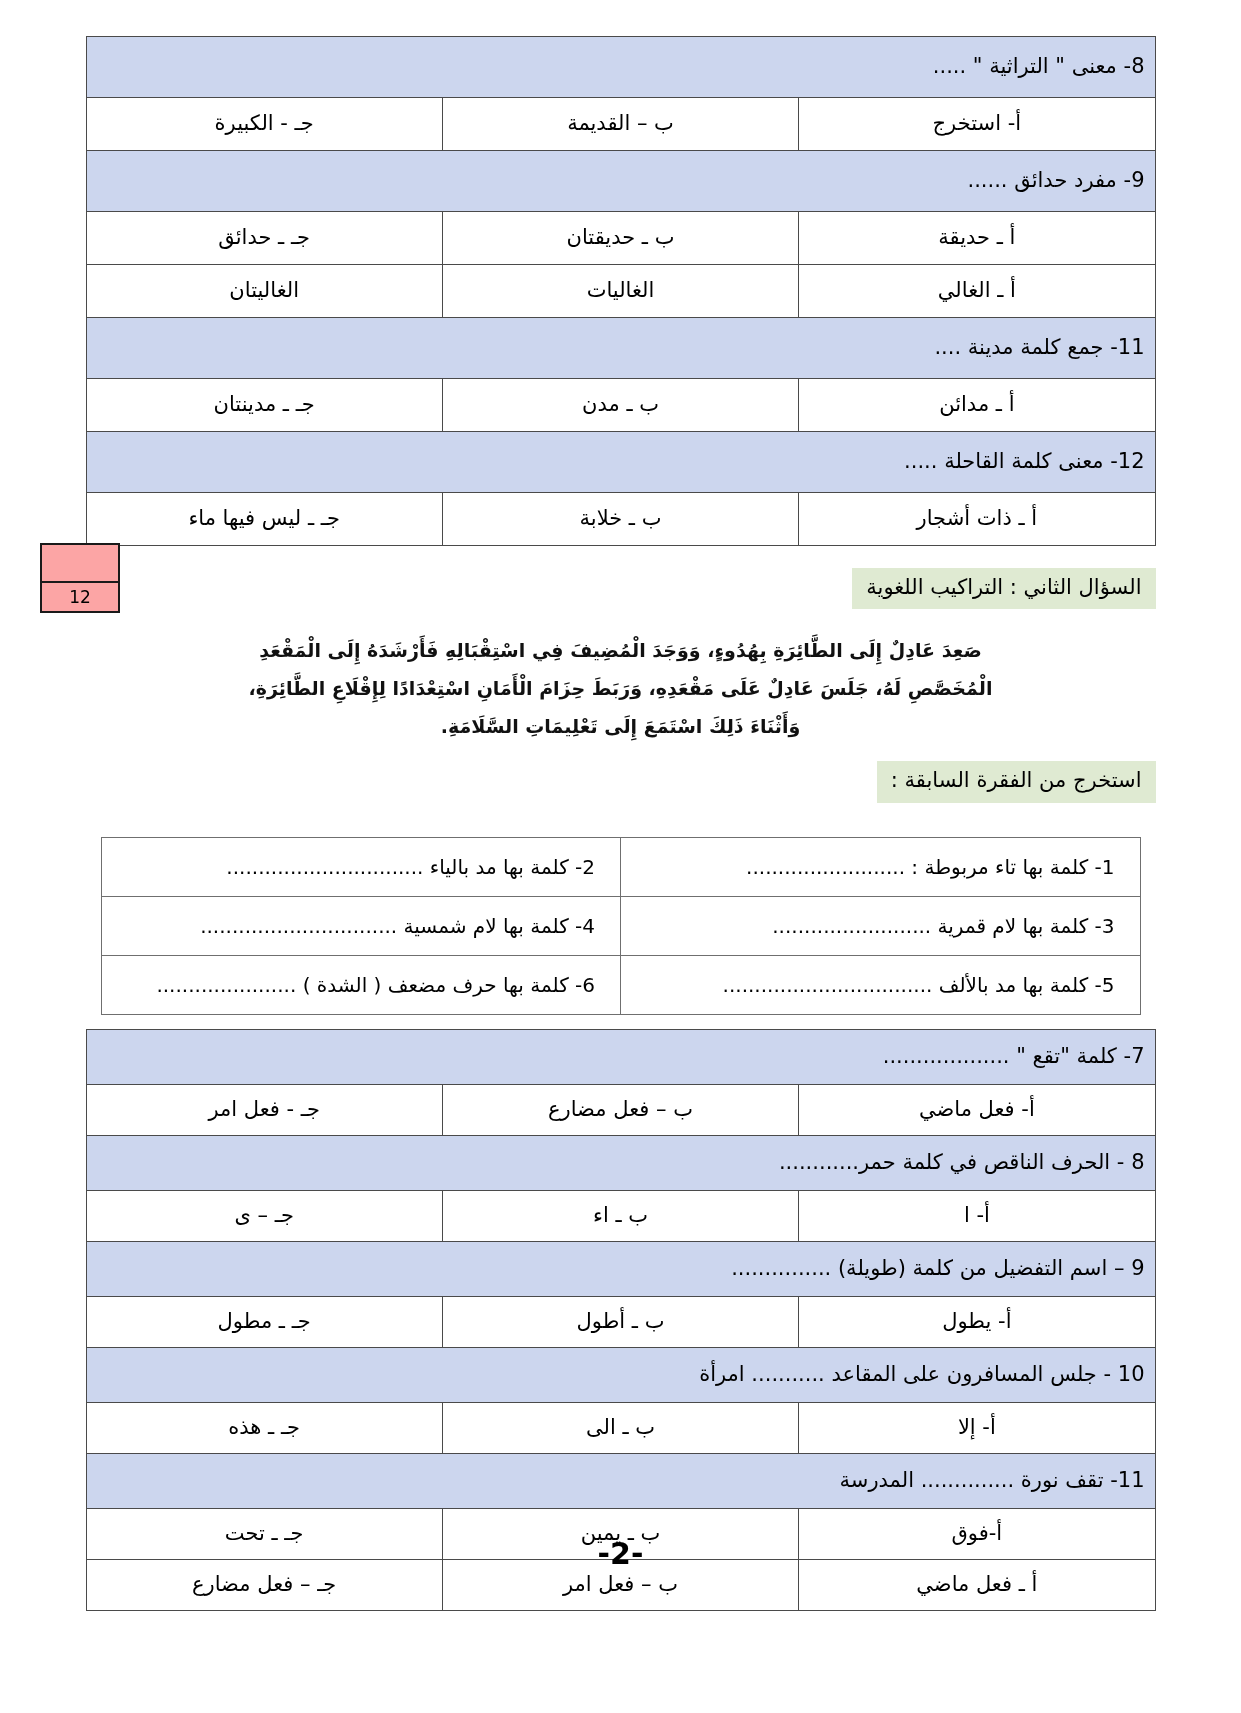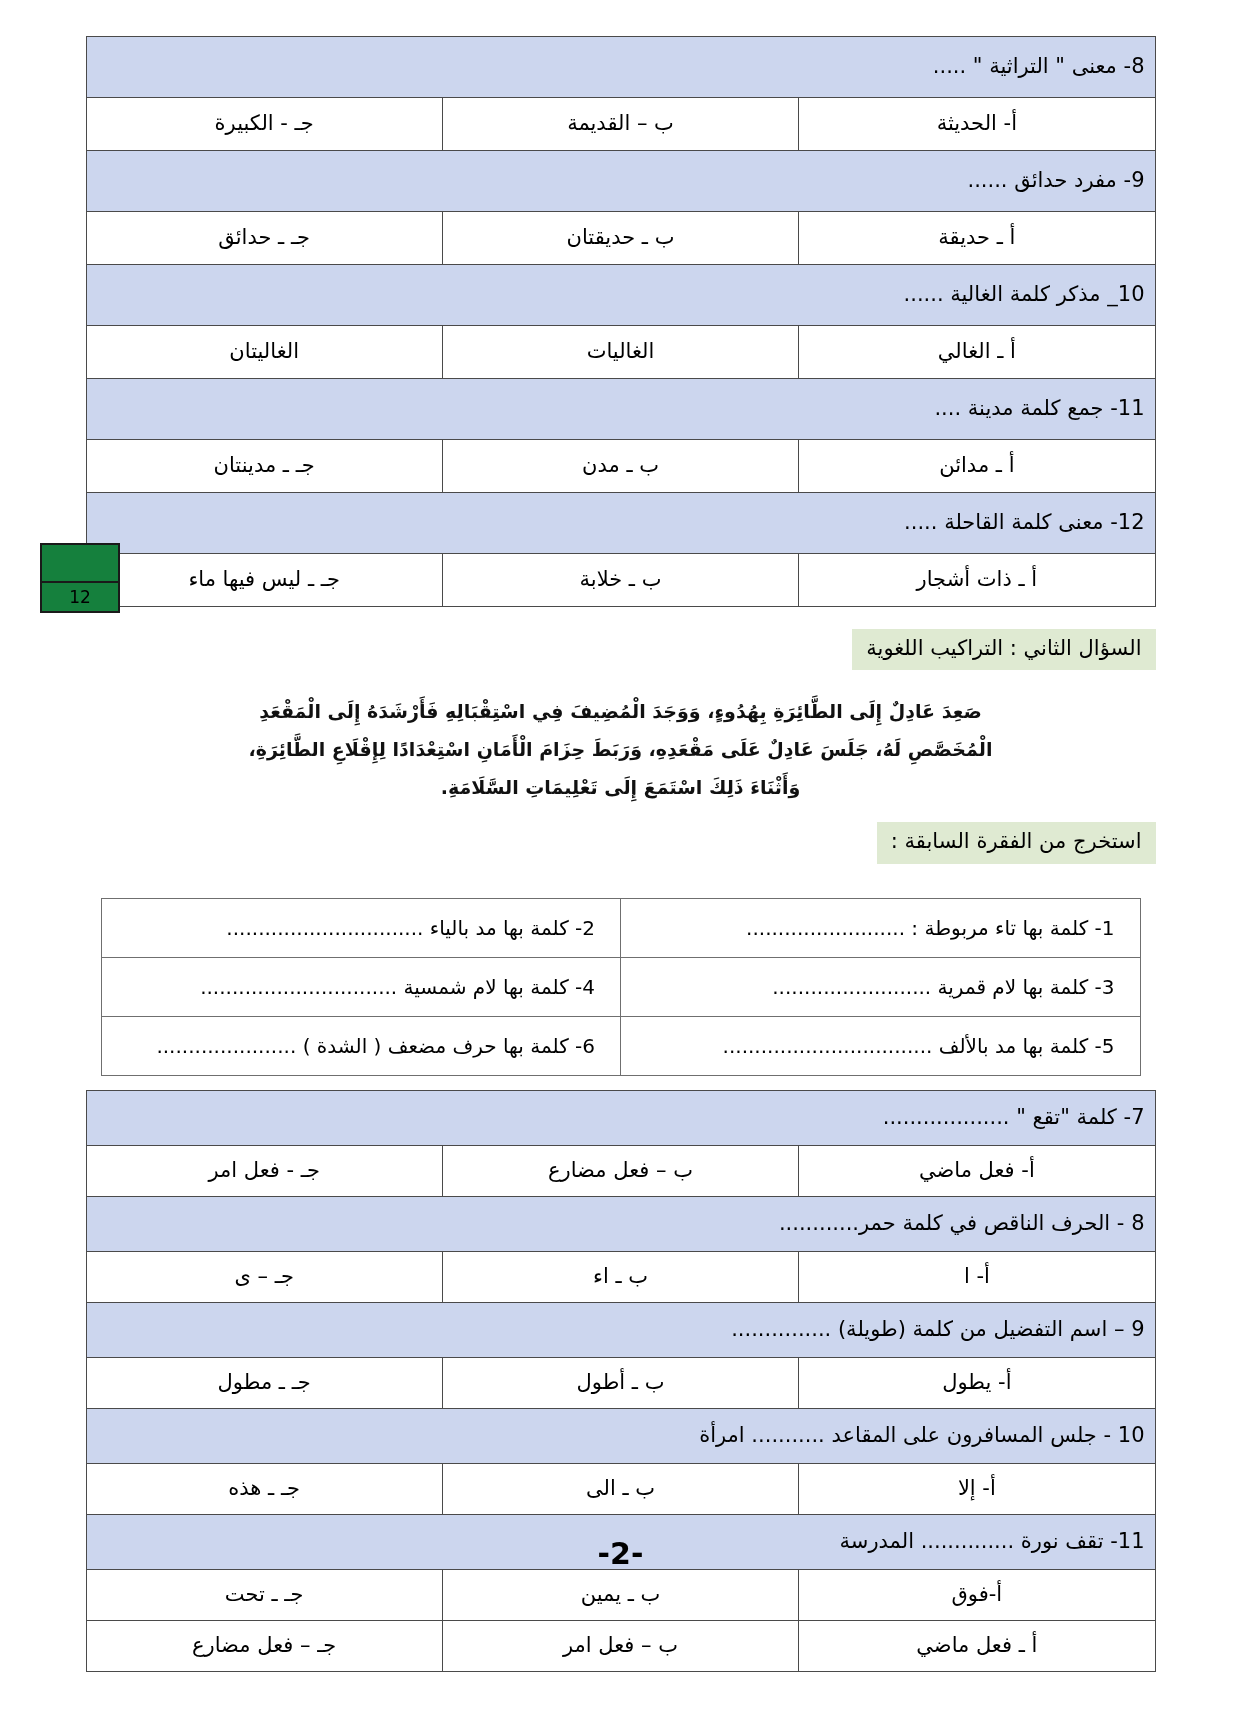--- a/index.html
+++ b/index.html
@@ -69,21 +69,21 @@
     margin-top: 36px;
   }
 
   
   .score-box {
     position: absolute;
     left: 40px;
     top: 507px;
     width: 80px;
     border: 2px solid #1a1a1a;
-    background: #15803d;
+    background: #fca5a5;
     box-sizing: border-box;
   }
   .score-box .score-top {
     height: 36px;
     border-bottom: 2px solid #1a1a1a;
   }
   .score-box .score-bottom {
     height: 28px;
     display: flex;
     align-items: center;
@@ -191,37 +191,34 @@
 
 <div class="page">
 
   <table class="mcq-table" id="top-table">
     <tbody>
 
       <tr>
         <td class="q-cell" colspan="3">8- معنى  " التراثية  "  .....</td>
       </tr>
       <tr>
-        <td class="opt-cell opt-a">أ- الحديثة</td>
+        <td class="opt-cell opt-a">أ- استخرج</td>
         <td class="opt-cell opt-b">ب – القديمة</td>
         <td class="opt-cell opt-c">جـ - الكبيرة</td>
       </tr>
 
       <tr>
         <td class="q-cell" colspan="3">9- مفرد حدائق ......</td>
       </tr>
       <tr>
         <td class="opt-cell opt-a">أ ـ حديقة</td>
         <td class="opt-cell opt-b">ب ـ حديقتان</td>
         <td class="opt-cell opt-c">جـ ـ  حدائق</td>
       </tr>
 
-      <tr>
-        <td class="q-cell" colspan="3">10_  مذكر كلمة  الغالية  ......</td>
-      </tr>
       <tr>
         <td class="opt-cell opt-a">أ ـ الغالي</td>
         <td class="opt-cell opt-b">الغاليات</td>
         <td class="opt-cell opt-c">الغاليتان</td>
       </tr>
 
       <tr>
         <td class="q-cell" colspan="3">11- جمع كلمة مدينة ....</td>
       </tr>
       <tr>

